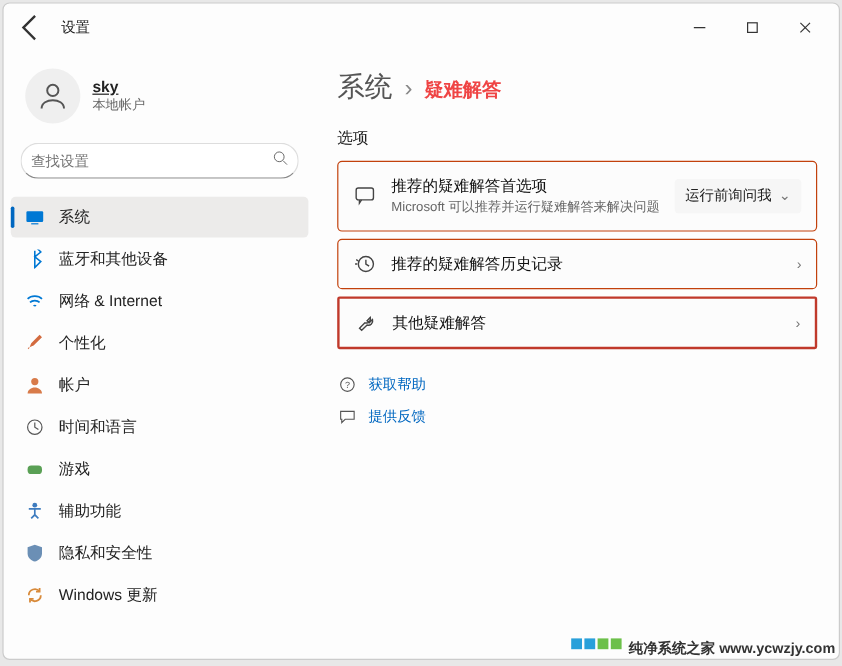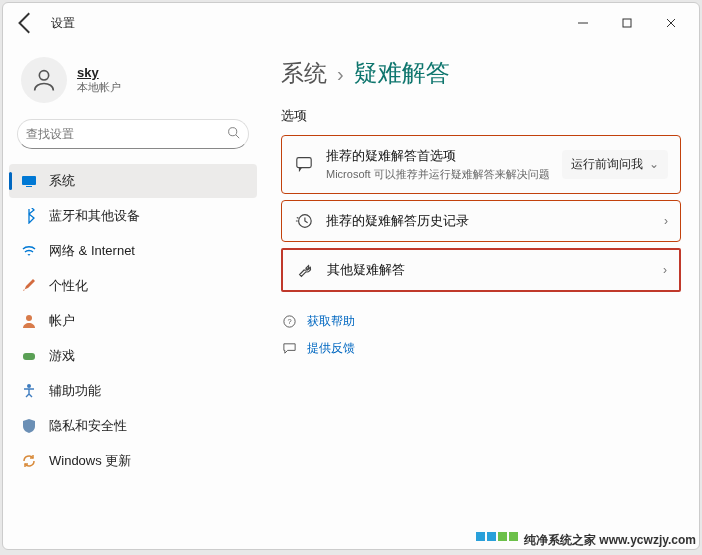--- a/index.html
+++ b/index.html
@@ -92,21 +92,21 @@
       width: 3px; background: #0067c0; border-radius: 2px;
     }
     .nav-icon { width: 16px; height: 16px; display:flex;align-items:center;justify-content:center; }
     .nav-icon svg { width: 16px; height: 16px; }
     .main {
       flex: 1; padding: 8px 18px 0 18px; overflow-y: auto;
     }
     .breadcrumb { display: flex; align-items: baseline; gap: 10px; margin: 6px 0 18px 0; }
     .bc-parent { font-size: 23px; color: #555; }
     .bc-sep { font-size: 20px; color: #888; }
-    .bc-current { font-size: 24px; font-weight: 400; color: #0f766e; }
+    .bc-current { font-size: 16px; font-weight: 700; color: #ef4444; }
     .section-label { font-size: 13px; color: #222; margin-bottom: 10px; }
     .card {
       border: 1px solid #c2410c; border-radius: 4px;
       background: #fcfcfc;
       display: flex; align-items: center;
       padding: 11px 12px; margin-bottom: 6px;
       gap: 12px;
     }
     .card.highlight { border: 2px solid #c0392b; border-radius: 2px; }
     .card-icon { width: 20px; color:#444; display:flex;align-items:center;justify-content:center;}
@@ -232,20 +232,29 @@
               <svg viewBox="0 0 16 16">
                 <circle cx="8" cy="5" r="3" fill="#d87b4a"></circle>
                 <path d="M2 15c0-3 3-5 6-5s6 2 6 5" fill="#d87b4a"></path>
               </svg>
             </span>
           <span>帐户</span>
         </li>
         <li class="nav-item">
           <span class="nav-icon">
               <svg viewBox="0 0 16 16">
+                <circle cx="8" cy="8" r="6" stroke="#555" fill="none"></circle>
+                <path d="M8 4v4l3 2" stroke="#555" fill="none"></path>
+              </svg>
+            </span>
+          <span>时间和语言</span>
+        </li>
+        <li class="nav-item">
+          <span class="nav-icon">
+              <svg viewBox="0 0 16 16">
                 <rect x="2" y="5" width="12" height="7" rx="3" fill="#5aa055"></rect>
               </svg>
             </span>
           <span>游戏</span>
         </li>
         <li class="nav-item">
           <span class="nav-icon">
               <svg viewBox="0 0 16 16">
                 <circle cx="8" cy="3" r="2" fill="#3e7cbf"></circle>
                 <path d="M3 6h10M8 6v5M5 14l3-3 3 3" stroke="#3e7cbf" fill="none" stroke-width="1.4"></path>

